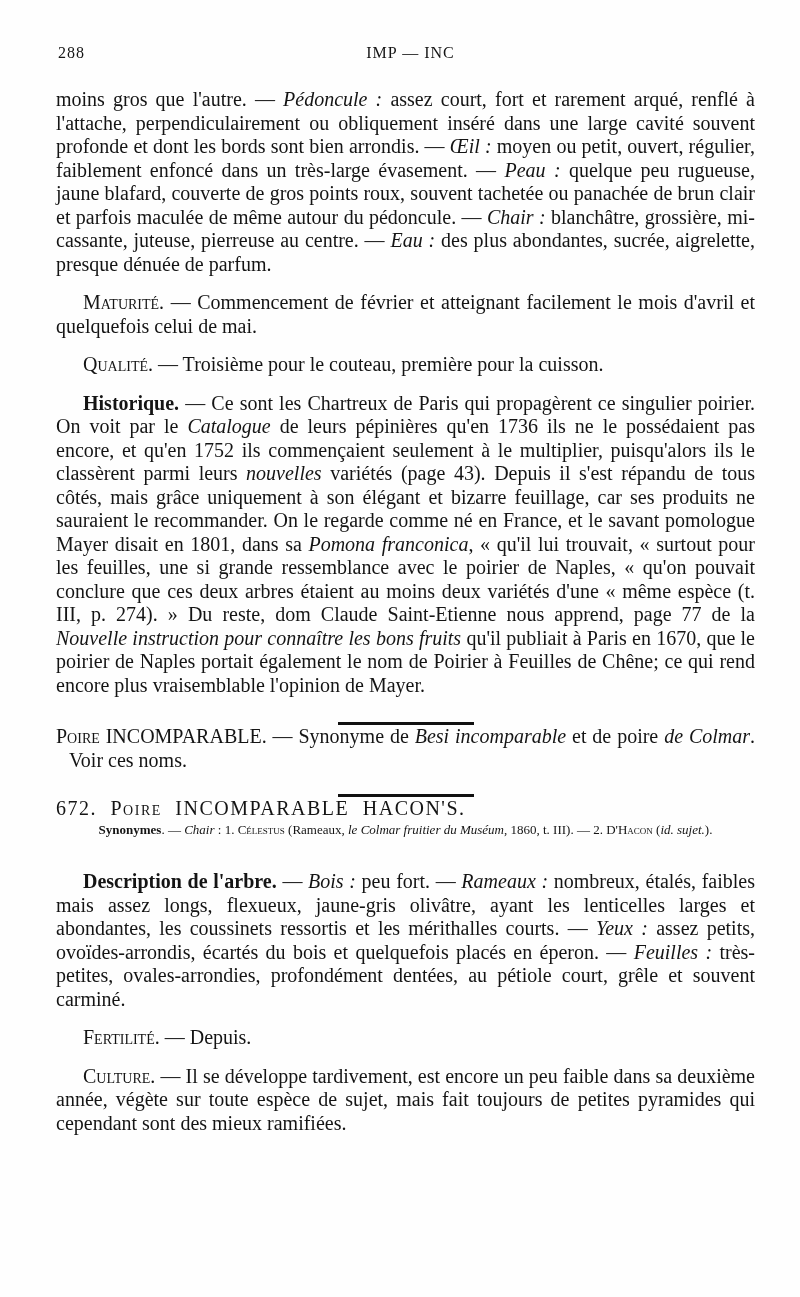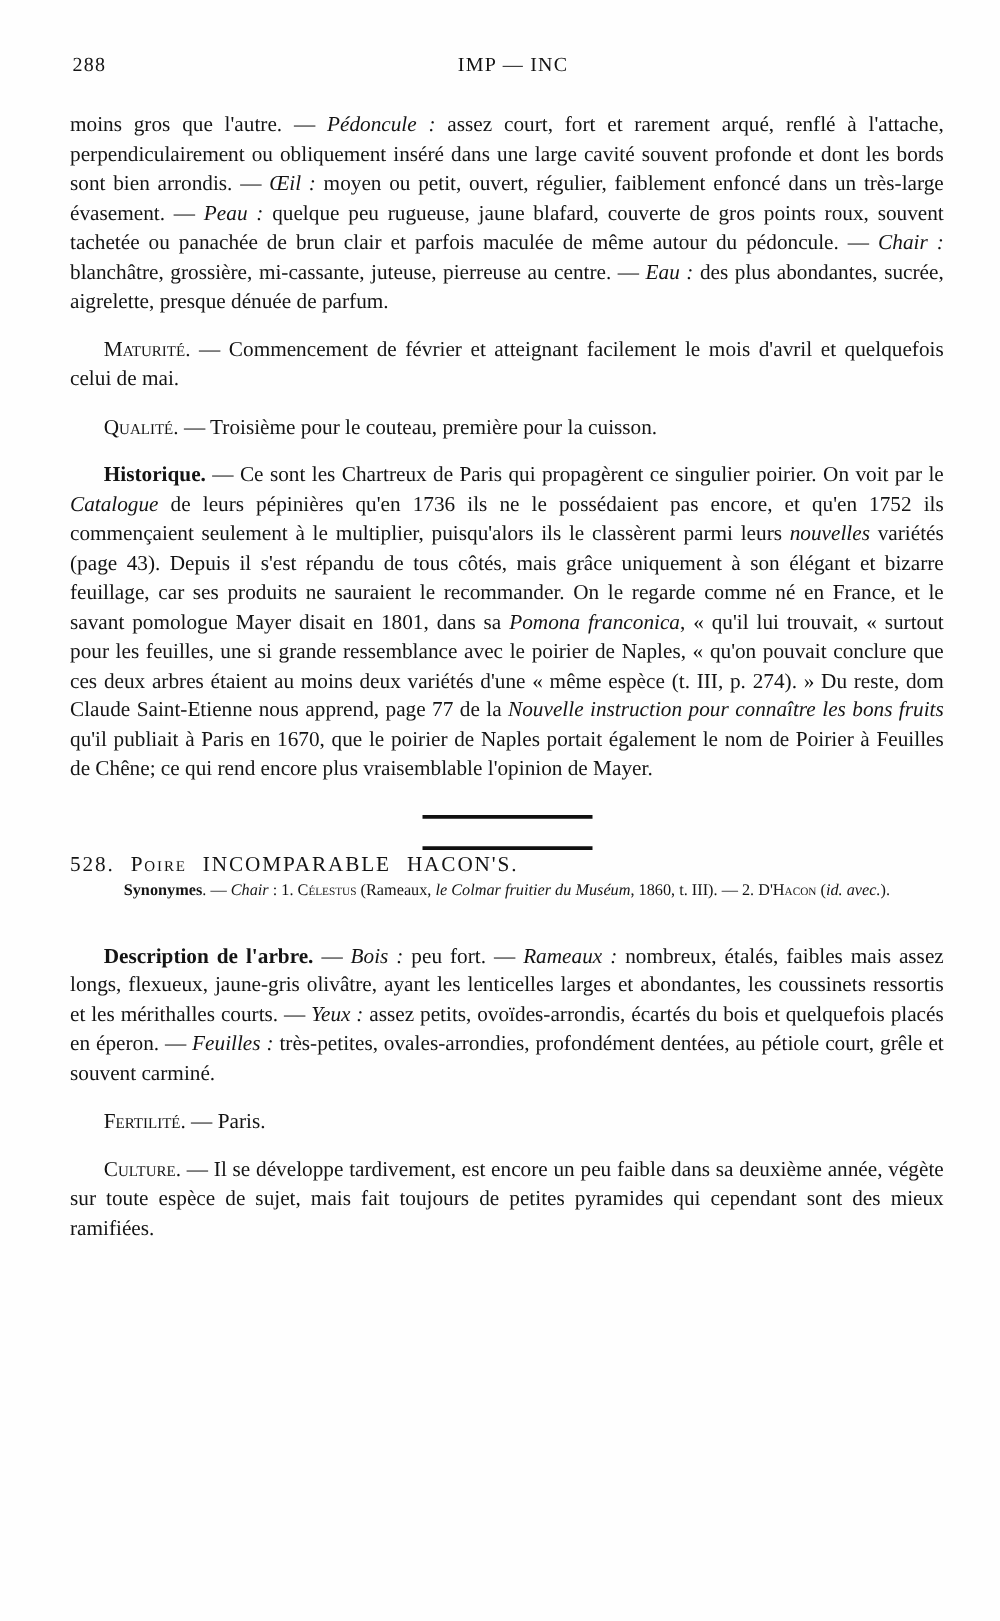--- a/index.html
+++ b/index.html
@@ -30,21 +30,21 @@
     font-size:16px;letter-spacing:1px;
   }
   .running-title{
     position:absolute;left:10px;right:0;top:0;
     text-align:center;
     font-size:16px;letter-spacing:1px;
   }
   
   .bodytext p{
     margin:0;
-    font-size:17px;
+    font-size:20px;
     line-height:23.5px;
     text-align:justify;
   }
   .indent{text-indent:27px;}
   .mt-m{margin-top:15px !important;}
   .s-i{font-style:italic;}
   .s-b{font-weight:bold;}
   .s-sc{font-variant:small-caps;}
   
   .divider{
@@ -93,27 +93,28 @@
     <p><span>moins gros que l'autre. — </span><span class="s-i">Pédoncule : </span><span>assez court, fort et rarement arqué, renflé à l'attache, perpendiculairement ou obliquement inséré dans une large cavité souvent profonde et dont les bords sont bien arrondis. — </span><span class="s-i">Œil : </span><span>moyen ou petit, ouvert, régulier, faiblement enfoncé dans un très-large évasement. — </span><span class="s-i">Peau : </span><span>quelque peu rugueuse, jaune blafard, couverte de gros points roux, souvent tachetée ou panachée de brun clair et parfois maculée de même autour du pédoncule. — </span><span class="s-i">Chair : </span><span>blanchâtre, grossière, mi-cassante, juteuse, pierreuse au centre. — </span><span class="s-i">Eau : </span><span>des plus abondantes, sucrée, aigrelette, presque dénuée de parfum.</span></p>
 
     <p class="indent mt-m"><span class="s-sc">Maturité</span><span>. — Commencement de février et atteignant facilement le mois d'avril et quelquefois celui de mai.</span></p>
 
     <p class="indent mt-m"><span class="s-sc">Qualité</span><span>. — Troisième pour le couteau, première pour la cuisson.</span></p>
 
     <p class="indent mt-m"><span class="s-b">Historique.</span><span> — Ce sont les Chartreux de Paris qui propagèrent ce singulier poirier. On voit par le </span><span class="s-i">Catalogue</span><span> de leurs pépinières qu'en 1736 ils ne le possédaient pas encore, et qu'en 1752 ils commençaient seulement à le multiplier, puisqu'alors ils le classèrent parmi leurs </span><span class="s-i">nouvelles</span><span> variétés (page 43). Depuis il s'est répandu de tous côtés, mais grâce uniquement à son élégant et bizarre feuillage, car ses produits ne sauraient le recommander. On le regarde comme né en France, et le savant pomologue Mayer disait en 1801, dans sa </span><span class="s-i">Pomona franconica</span><span>, « qu'il lui trouvait, « surtout pour les feuilles, une si grande ressemblance avec le poirier de Naples, « qu'on pouvait conclure que ces deux arbres étaient au moins deux variétés d'une « même espèce (t. III, p. 274). » Du reste, dom Claude Saint-Etienne nous apprend, page 77 de la </span><span class="s-i">Nouvelle instruction pour connaître les bons fruits</span><span> qu'il publiait à Paris en 1670, que le poirier de Naples portait également le nom de Poirier à Feuilles de Chêne; ce qui rend encore plus vraisemblable l'opinion de Mayer.</span></p>
 
     <div class="divider"></div>
 
+    <p class="entry"><span class="s-sc">Poire</span><span> INCOMPARABLE. — Synonyme de </span><span class="s-i">Besi incomparable</span><span> et de poire </span><span class="s-i">de Colmar</span><span>. Voir ces noms.</span></p>
 
     <div class="divider d2"></div>
 
-    <p class="article-heading"><span>528. </span><span class="s-sc">Poire</span><span> INCOMPARABLE HACON'S.</span></p>
+    <p class="article-heading"><span>672. </span><span class="s-sc">Poire</span><span> INCOMPARABLE HACON'S.</span></p>
 
-    <p class="synonymes"><span class="s-b">Synonymes</span><span>. — </span><span class="s-i">Chair</span><span> : 1. </span><span class="s-sc">Célestus</span><span> (Rameaux, </span><span class="s-i">le Colmar fruitier du Muséum</span><span>, 1860, t. III). — 2. </span><span class="s-sc">D'Hacon</span><span> (</span><span class="s-i">id. avec.</span><span>).</span></p>
+    <p class="synonymes"><span class="s-b">Synonymes</span><span>. — </span><span class="s-i">Chair</span><span> : 1. </span><span class="s-sc">Célestus</span><span> (Rameaux, </span><span class="s-i">le Colmar fruitier du Muséum</span><span>, 1860, t. III). — 2. </span><span class="s-sc">D'Hacon</span><span> (</span><span class="s-i">id. sujet.</span><span>).</span></p>
 
     <p class="indent" style="margin-top:32px;"><span class="s-b">Description de l'arbre.</span><span> — </span><span class="s-i">Bois : </span><span>peu fort. — </span><span class="s-i">Rameaux : </span><span>nombreux, étalés, faibles mais assez longs, flexueux, jaune-gris olivâtre, ayant les lenticelles larges et abondantes, les coussinets ressortis et les mérithalles courts. — </span><span class="s-i">Yeux : </span><span>assez petits, ovoïdes-arrondis, écartés du bois et quelquefois placés en éperon. — </span><span class="s-i">Feuilles : </span><span>très-petites, ovales-arrondies, profondément dentées, au pétiole court, grêle et souvent carminé.</span></p>
 
-    <p class="indent mt-m"><span class="s-sc">Fertilité</span><span>. — Paris.</span></p>
+    <p class="indent mt-m"><span class="s-sc">Fertilité</span><span>. — Depuis.</span></p>
 
     <p class="indent mt-m"><span class="s-sc">Culture</span><span>. — Il se développe tardivement, est encore un peu faible dans sa deuxième année, végète sur toute espèce de sujet, mais fait toujours de petites pyramides qui cependant sont des mieux ramifiées.</span></p>
 
   </div>
 </div>
 
 </body></html>

